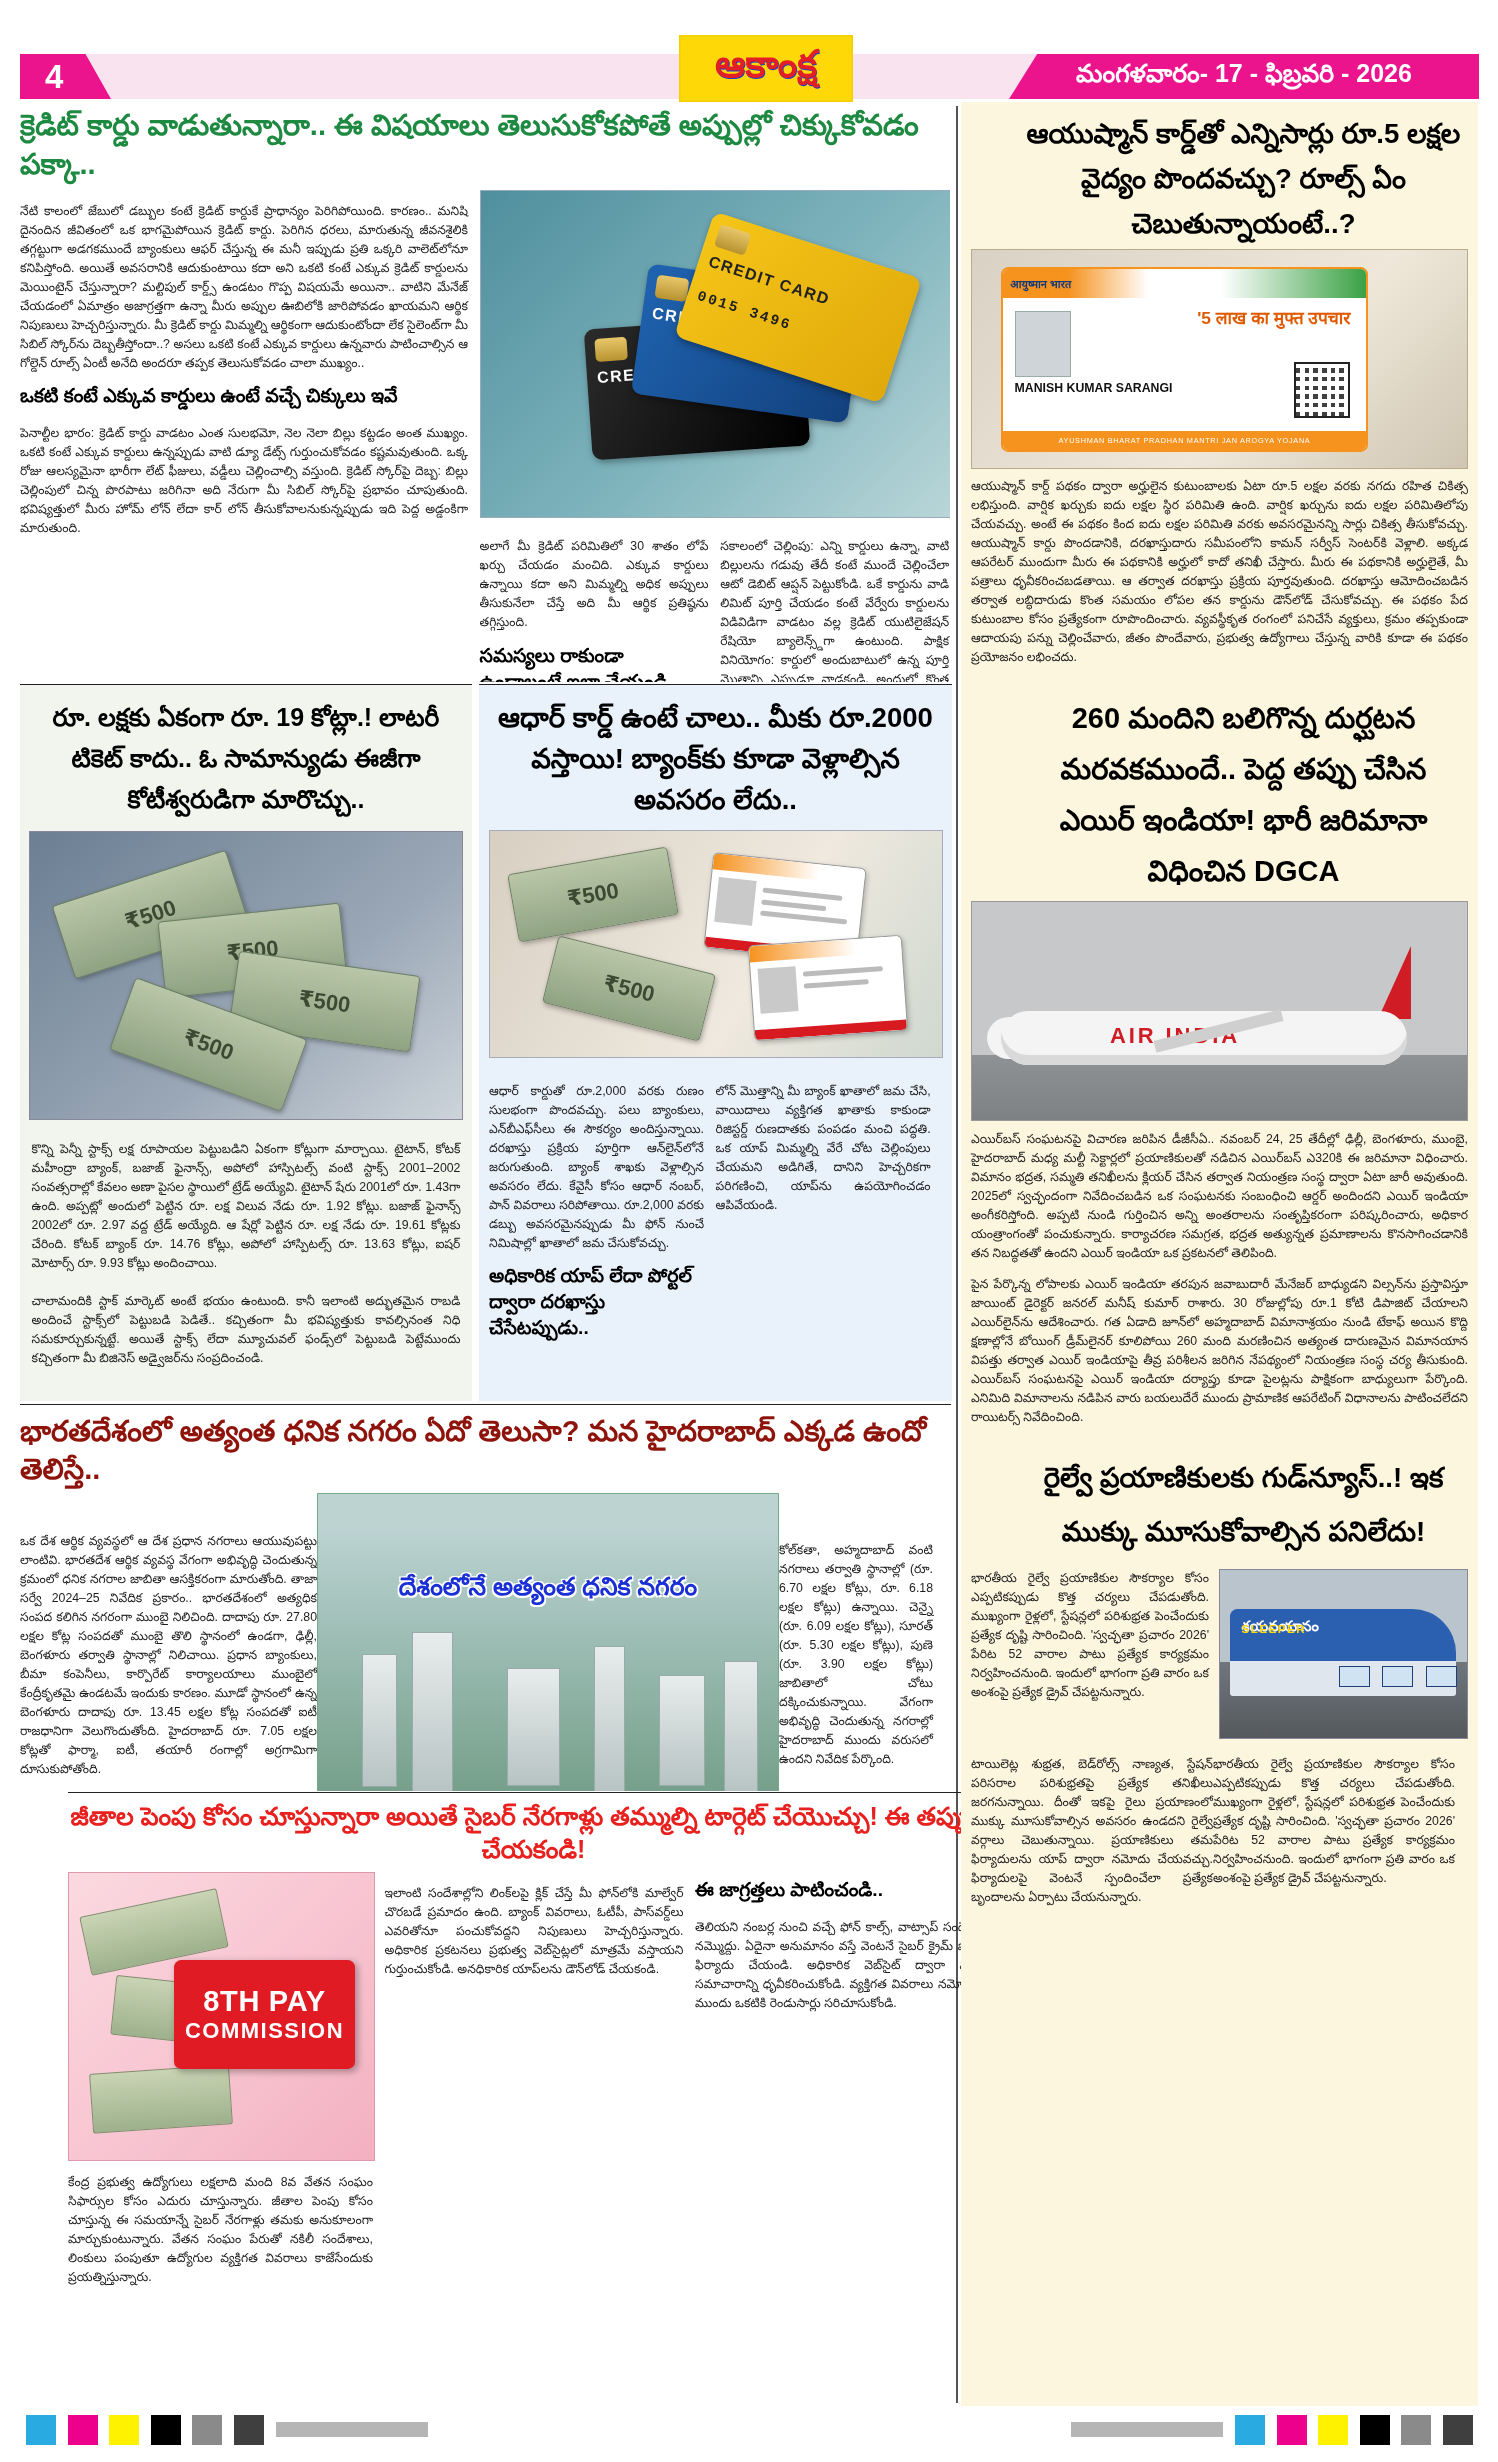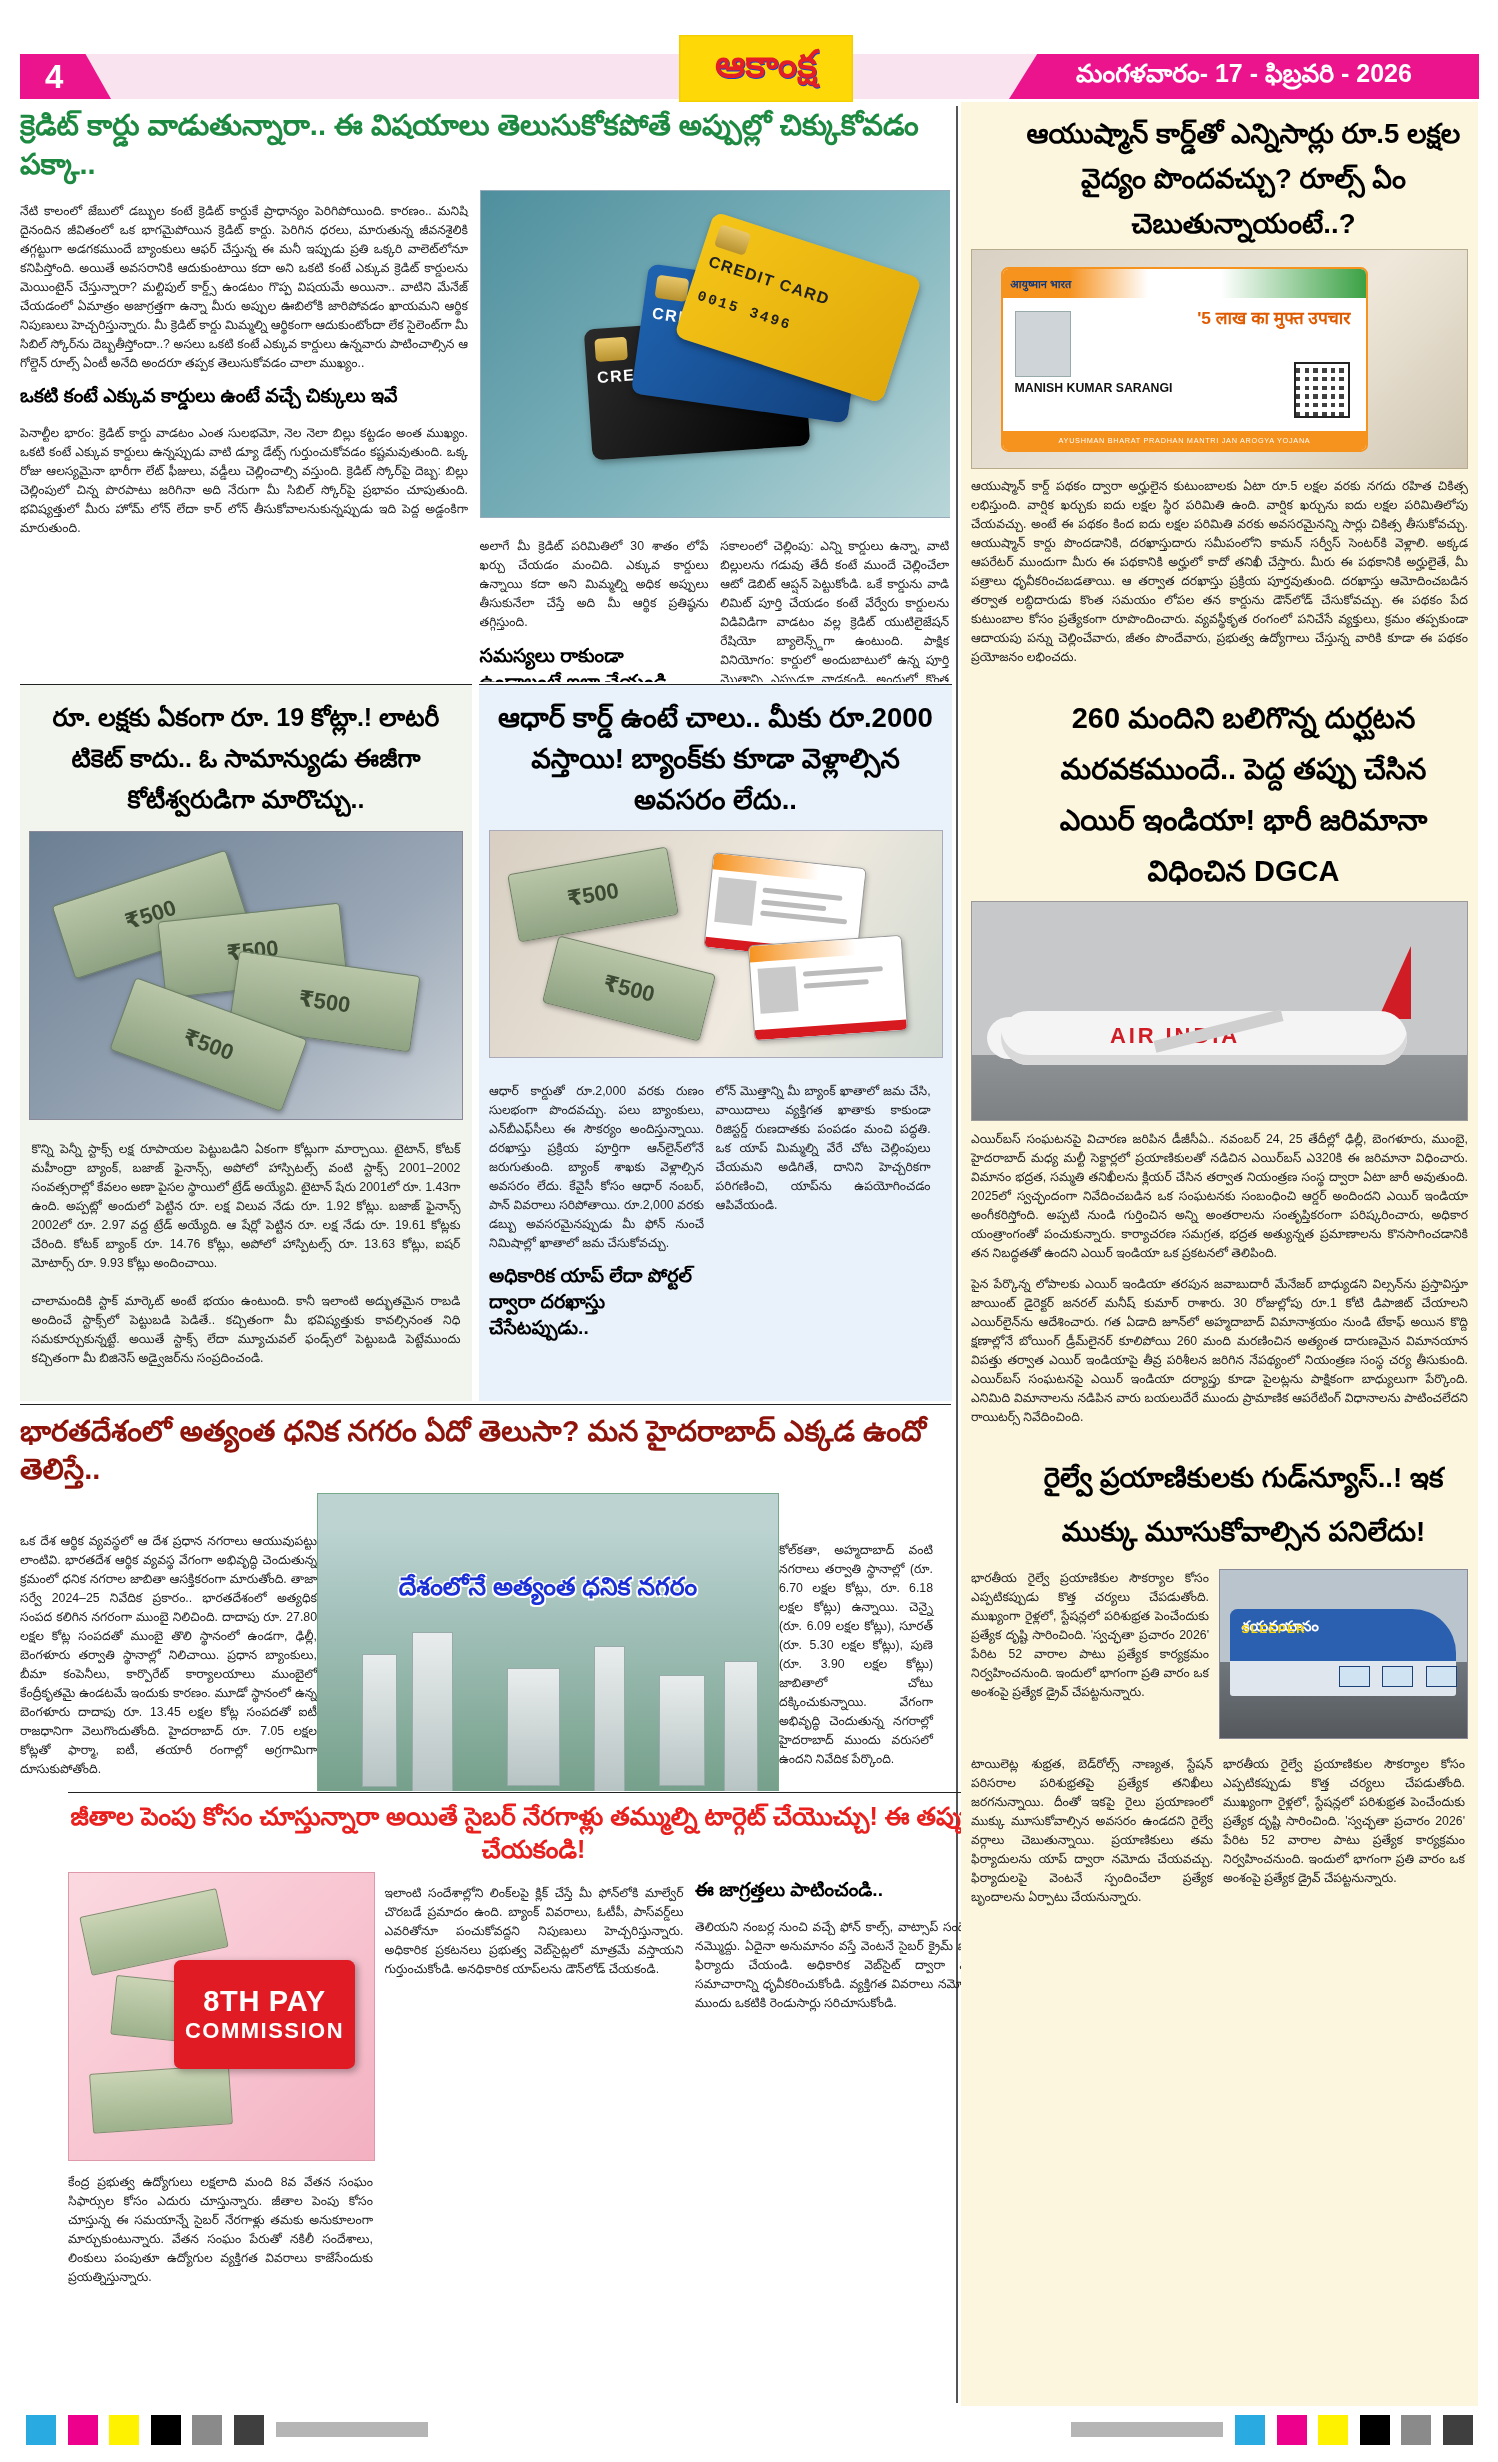--- a/index.html
+++ b/index.html
@@ -75,21 +75,21 @@
   .nose{position:absolute;left:14.5px;top:115px;width:44px;height:42px;background:#f4f4f4;border-radius:50% 0 0 50%;}
   .wing{position:absolute;left:181px;top:123px;width:131px;height:11.6px;background:#cfcfcf;transform:rotate(-14deg);}
   .railway-headline{font-size:27.6px;line-height:54px;padding:11.6px 0 4.4px 0;}
   .railway-row{display:flex;gap:10px;margin-top:5.8px;}
   .railway-row .jtext{flex:1;margin-top:0;}
   .photo-train{position:relative;width:247px;height:168px;background:linear-gradient(#b9c4cc 55%,#6f767c 55%,#55595d);border:0.7px solid #889;overflow:hidden;flex:none;}
   .trainbody{position:absolute;left:10px;top:39px;width:226px;height:87px;background:linear-gradient(#2b5fb0 60%,#dfe6ee 60%);border-radius:7.3px 44px 2.9px 2.9px;}
   .trainbody .tl-te{position:absolute;left:11.6px;top:8.7px;color:#fff;font-weight:bold;font-size:14.5px;}
   .trainbody .tl-en{position:absolute;left:11.6px;top:13px;color:#ffd808;font-weight:bold;font-size:11.6px;letter-spacing:1.5px;}
   .twin{position:absolute;width:29px;height:19px;background:#cfe3f2;border:1.5px solid #1d4079;top:57px;}
-  .railway-cols{display:flex;gap:10px;margin-top:7.3px;}
+  .railway-cols{display:flex;margin-top:7.3px;}
   .railway-cols>div{width:242px;}
   
   .hyd{position:absolute;left:20px;top:1404px;width:931px;height:386px;overflow:hidden;border-top:1.5px solid #222;}
   .hyd-headline{color:#8d130b;font-weight:bold;font-size:29px;line-height:38px;padding:7.3px 0 4.4px 0;}
   .hyd-body{display:flex;align-items:center;}
   .hyd-left{width:297px;}
   .hyd-right{width:154px;}
   .photo-city{position:relative;width:460px;height:323px;background:linear-gradient(#bcd3d2 10%,#9dbdb4 45%,#6f9b84);border:0.7px solid #7a8;overflow:hidden;flex:none;}
   .bld{position:absolute;background:linear-gradient(#e8ecec,#b7c3c3);border:0.7px solid #9aa;}
   .city-overlay{position:absolute;left:0;right:0;top:78px;text-align:center;color:#1b2fd6;font-weight:bold;font-size:25px;

